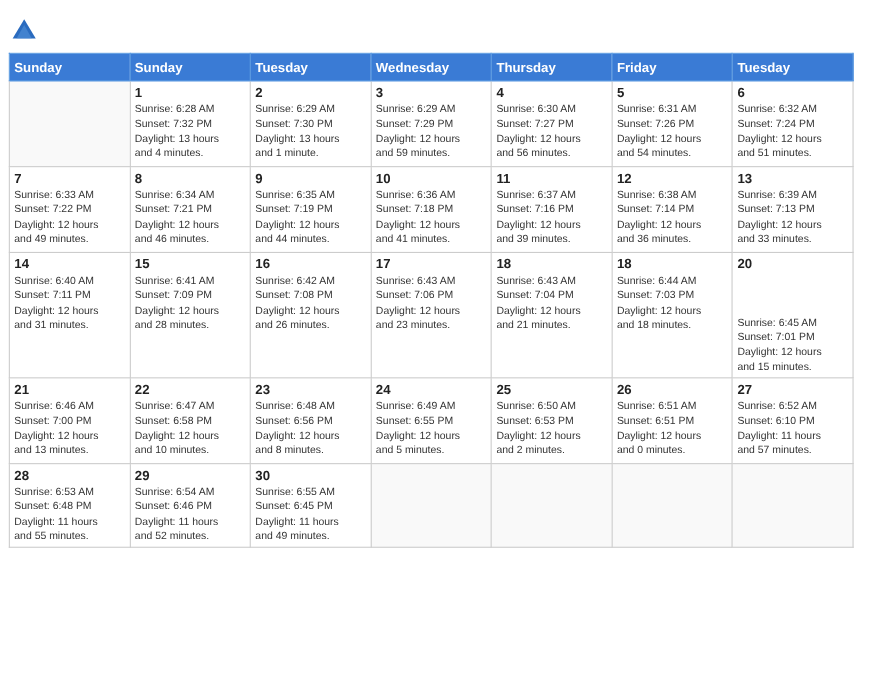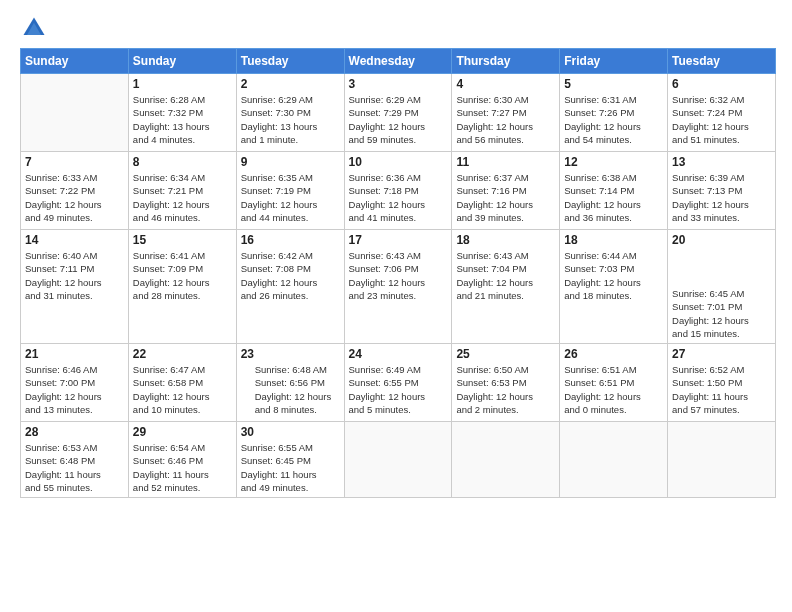--- a/index.html
+++ b/index.html
@@ -7,21 +7,21 @@
       font-family: Arial, sans-serif;
       background: #fff;
       width: 792px;
       height: 612px;
       overflow: hidden;
     }
     .page {
       width: 792px;
       height: 612px;
       background: #fff;
-      padding: 10px 16px 10px 20px;
+      padding: 10px 16px 10px 8px;
     }
     .header {
       display: flex;
       justify-content: space-between;
       align-items: flex-start;
       margin-bottom: 6px;
     }
     .logo {
       display: flex;
       align-items: center;
@@ -294,21 +294,21 @@
           </td>
           <td>
             <span class="day-number">22</span>
             <div class="day-info" style="white-space: pre-line;">Sunrise: 6:47 AM
 Sunset: 6:58 PM
 Daylight: 12 hours
 and 10 minutes.</div>
           </td>
           <td>
             <span class="day-number">23</span>
-            <div class="day-info" style="white-space: pre-line; margin-left: 14px;">Sunrise: 6:48 AM
+            <div class="day-info" style="white-space: pre-line;">Sunrise: 6:48 AM
 Sunset: 6:56 PM
 Daylight: 12 hours
 and 8 minutes.</div>
           </td>
           <td>
             <span class="day-number">24</span>
             <div class="day-info" style="white-space: pre-line;">Sunrise: 6:49 AM
 Sunset: 6:55 PM
 Daylight: 12 hours
 and 5 minutes.</div>
@@ -323,21 +323,21 @@
           <td>
             <span class="day-number">26</span>
             <div class="day-info" style="white-space: pre-line;">Sunrise: 6:51 AM
 Sunset: 6:51 PM
 Daylight: 12 hours
 and 0 minutes.</div>
           </td>
           <td>
             <span class="day-number">27</span>
             <div class="day-info" style="white-space: pre-line;">Sunrise: 6:52 AM
-Sunset: 1:50 PM
+Sunset: 6:10 PM
 Daylight: 11 hours
 and 57 minutes.</div>
           </td>
         </tr>
         <tr>
           <td>
             <span class="day-number">28</span>
             <div class="day-info" style="white-space: pre-line;">Sunrise: 6:53 AM
 Sunset: 6:48 PM
 Daylight: 11 hours

